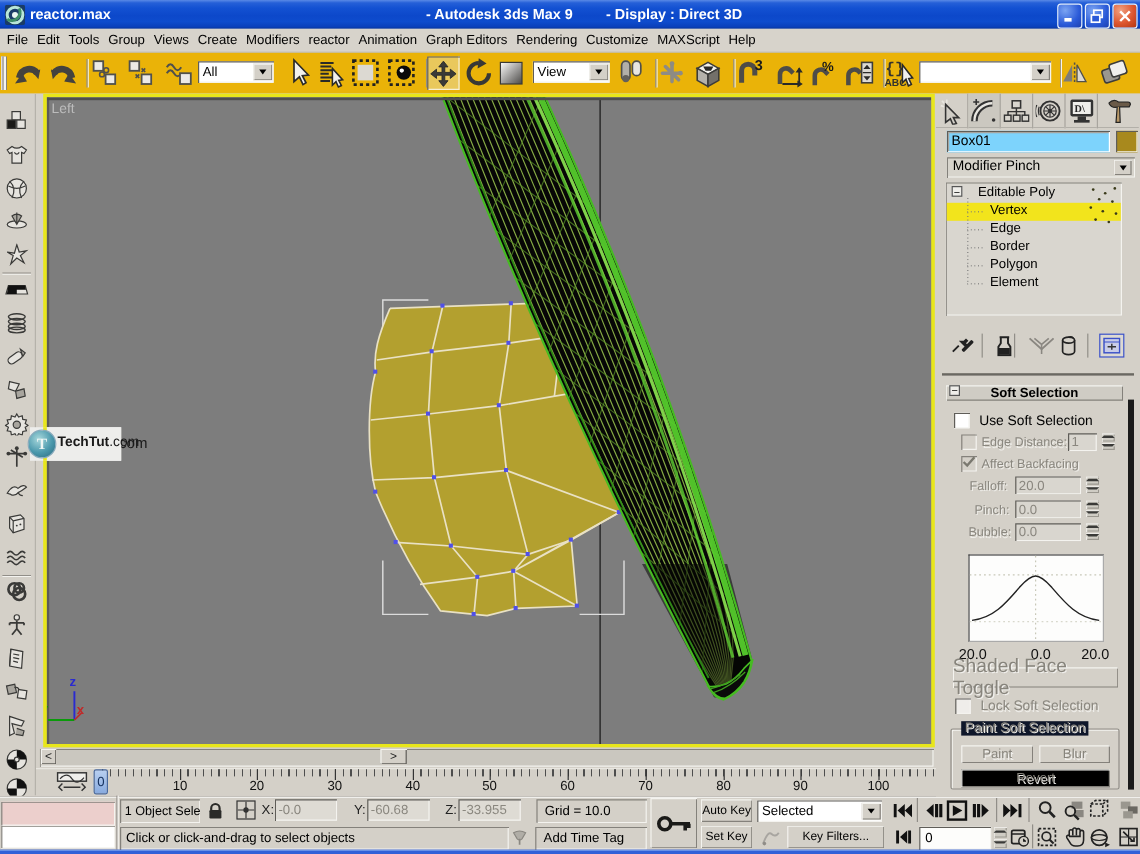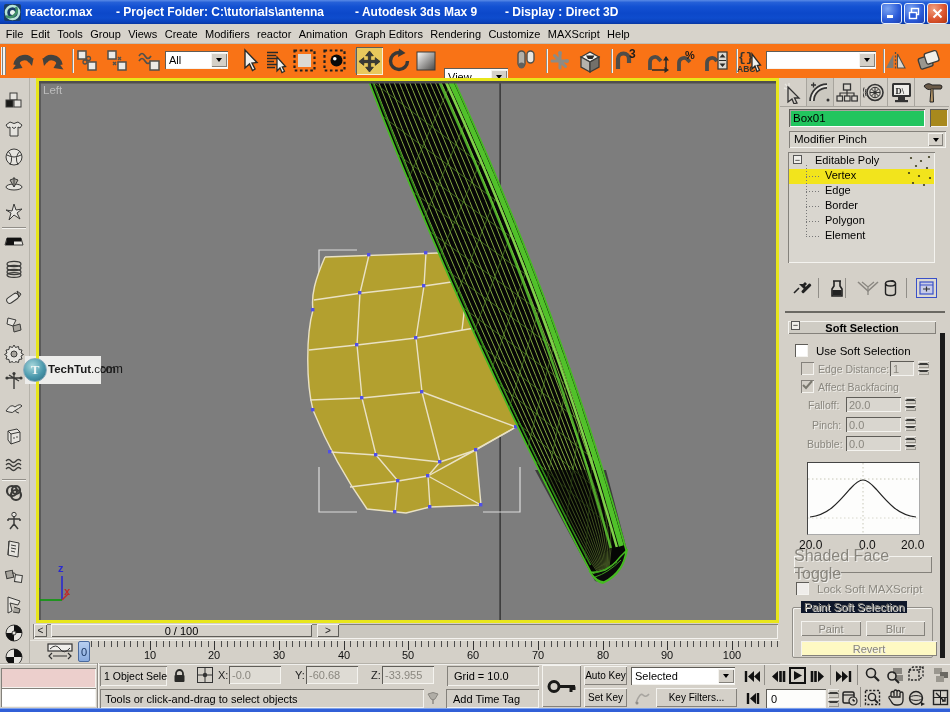--- a/index.html
+++ b/index.html
@@ -12,21 +12,21 @@
 #titlebar{left:0;top:0;width:950px;height:24px;background:linear-gradient(180deg,#5a8ae6 0%,#2560d8 10%,#1351d2 28%,#0c48ca 55%,#0e4ccd 75%,#0a41bc 92%,#07369e 100%);color:#fff;font-size:12px;font-weight:bold;display:flex;align-items:center}
 .tseg{white-space:pre}
 #winbtns{position:absolute;right:2px;top:3px;display:flex;gap:2px}
 .wbtn{width:21px;height:21px;border-radius:3px;border:1px solid #e8f0fc;display:flex;align-items:center;justify-content:center;color:#fff;font-size:11px;font-weight:bold}
 .wblue{background:radial-gradient(circle at 30% 25%,#7ba4f2,#2a5ad8 60%,#1c3fb0)}
 .wred{background:radial-gradient(circle at 30% 25%,#f0a080,#dd5630 55%,#b03510)}
 
 #menubar{left:0;top:24px;width:950px;height:20px;background:#d7d3cb;display:flex;align-items:center;font-size:11px;color:#000;border-bottom:1px solid #c0bdb5}
 .mitem{padding:0 3.7px}
 
-#toolbar{left:0;top:44px;width:950px;height:34px;background:#f97316;display:flex;align-items:center}
+#toolbar{left:0;top:44px;width:950px;height:34px;background:#eab308;display:flex;align-items:center}
 .tsep{width:2px;height:24px;margin:0 3px;box-shadow:inset 1px 0 0 #918e88, inset -1px 0 0 #f4f3ef;flex:0 0 auto}
 .combo{height:18px;background:#fff;box-shadow:inset 1px 1px 0 #5f5d58, inset -1px -1px 0 #f4f3ef;font-size:11px;display:flex;align-items:center;flex:0 0 auto}
 .combo span{padding-left:4px;flex:1}
 .cbtn{width:16px;height:14px;margin-right:1px;background:#d4d0c8;box-shadow:inset 1px 1px 0 #f4f3ef, inset -1px -1px 0 #84817b;display:flex;align-items:center;justify-content:center}
 .arr{width:0;height:0;border-left:3.5px solid transparent;border-right:3.5px solid transparent;border-top:4px solid #000}
 
 #leftbar{left:0;top:78px;width:30px;height:585px;background:#d4d0c8;box-shadow:inset -1px 0 0 #b5b2aa}
 .lico{position:absolute;left:3px;width:22px;height:22px;display:flex;align-items:center;justify-content:center}
 .lsep{position:absolute;left:2px;width:24px;height:2px;box-shadow:inset 0 1px 0 #918e88, inset 0 -1px 0 #f4f3ef}
 
@@ -66,21 +66,20 @@
 <div id="win">
 
 <div class="abs" id="titlebar">
 <svg width="17" height="17" style="margin:0 3px 0 4px" viewBox="0 0 17 17">
         <rect x="0" y="0" width="17" height="17" rx="2" fill="#1a3c66"></rect>
         <circle cx="8.5" cy="8.5" r="6.5" fill="none" stroke="#b8e6d8" stroke-width="2.5"></circle>
         <circle cx="8.5" cy="8.5" r="2.5" fill="#e8f6f0"></circle>
         <path d="M2,12 A7,7 0 0 0 12 3" fill="none" stroke="#3f8f68" stroke-width="2.5"></path>
       </svg>
 <span class="tseg" style="margin-left:1px">reactor.max</span>
-<span class="tseg" style="position:absolute;left:116px">- Project Folder: C:\tutorials\antenna</span>
 <span class="tseg" style="position:absolute;left:355px">- Autodesk 3ds Max 9</span>
 <span class="tseg" style="position:absolute;left:505px">- Display : Direct 3D</span>
 <div id="winbtns">
 <div class="wbtn wblue">
           <svg width="13" height="13" viewBox="0 0 13 13">
             <rect x="2" y="8" width="6" height="3" fill="#fff"></rect>
           </svg>
         </div>
 <div class="wbtn wblue">
           <svg width="13" height="13" viewBox="0 0 13 13">
@@ -178,21 +177,21 @@
         </svg></div>
 <div class="abs" style="left:415px;top:6px"><svg width="22" height="22" viewBox="0 0 22 22">
           <defs>
             <linearGradient id="sg" x1="0" y1="0" x2="1" y2="1">
               <stop offset="0" stop-color="#fdfdfc"></stop>
               <stop offset="1" stop-color="#4a4846"></stop>
             </linearGradient>
           </defs>
           <rect x="2" y="2" width="18" height="18" fill="url(#sg)" stroke="#3a3a38" stroke-width="1"></rect>
         </svg></div>
-<div class="abs combo" style="left:444px;top:24px;width:64px">
+<div class="abs combo" style="left:444px;top:7px;width:64px">
         <span>View</span>
         <div class="cbtn">
           <div class="arr"></div>
         </div>
       </div>
 <div class="abs" style="left:514px;top:5px"><svg width="24" height="24" viewBox="0 0 24 24">
           <rect x="4" y="2" width="7" height="16" rx="3.5" fill="#b2afa8" stroke="#50504c" stroke-width="1.4"></rect>
           <rect x="13" y="2" width="7" height="12" rx="3.5" fill="#e8e6e1" stroke="#50504c" stroke-width="1.4"></rect>
           <circle cx="7.5" cy="16.5" r="3" fill="#62605c"></circle>
         </svg></div>
@@ -529,21 +528,20 @@
 </div>
 
 <div class="abs" style="left:25px;top:356px;width:76px;height:28px;background:#ededeb"></div>
 <div class="abs" style="left:36px;top:356px;width:3px;height:28px;background:#e8e61b"></div>
 <div class="abs" style="left:23px;top:358px;width:24px;height:24px;border-radius:50%;background:radial-gradient(circle at 38% 32%,#a8d8dc,#4a98ac 55%,#28687e);border:1px solid #88aabc;display:flex;align-items:center;justify-content:center;color:#eef6f4;font-weight:bold;font-size:13px;font-family:'Liberation Serif',serif">T</div>
 <div class="abs" style="left:48px;top:363px;font-size:11.5px;color:#1a1a1a"><b>TechTut</b>.com</div>
 
 <div class="abs" id="tslider">
 <div id="truns"></div>
 <div class="tsa" style="left:4px;width:13px">&lt;</div>
-<div id="tsbtn">0 / 100</div>
 <div class="tsa" style="left:287px">&gt;</div>
 </div>
 
 <div class="abs" id="ruler">
 <div id="rticks"></div>
 <div class="rtickM" style="left:55px"></div>
       <div class="rtickM" style="left:120px"></div>
       <div class="rtickM" style="left:184px"></div>
       <div class="rtickM" style="left:249px"></div>
       <div class="rtickM" style="left:314px"></div>
@@ -589,21 +587,21 @@
         </svg>
       </div>
 <div class="abs" style="left:218px;top:6px;font-size:11px;color:#222">X:</div>
 <div class="abs fld" style="left:229px;top:3px;width:52px;height:18px">-0.0</div>
 <div class="abs" style="left:295px;top:6px;font-size:11px;color:#222">Y:</div>
 <div class="abs fld" style="left:306px;top:3px;width:52px;height:18px">-60.68</div>
 <div class="abs" style="left:371px;top:6px;font-size:11px;color:#222">Z:</div>
 <div class="abs fld" style="left:382px;top:3px;width:52px;height:18px">-33.955</div>
 <div class="abs sunken" style="left:447px;top:3px;width:92px;height:20px;font-size:11px;display:flex;align-items:center;padding-left:7px">Grid = 10.0</div>
 
-<div class="abs" style="left:100px;top:26px;width:324px;height:19px;box-shadow:inset 1px 1px 0 #84817b, inset -1px -1px 0 #f4f3ef;font-size:11px;display:flex;align-items:center;padding-left:5px">Tools or click-and-drag to select objects</div>
+<div class="abs" style="left:100px;top:26px;width:324px;height:19px;box-shadow:inset 1px 1px 0 #84817b, inset -1px -1px 0 #f4f3ef;font-size:11px;display:flex;align-items:center;padding-left:5px">Click or click-and-drag to select objects</div>
 <div class="abs" style="left:426px;top:28px"><svg width="14" height="14" viewBox="0 0 14 14">
           <path d="M2,3 Q7,0 12,3 L9,8 Q7,10 5,8 Z" fill="#b0ada6" stroke="#8a8781" stroke-width="1"></path>
           <path d="M7,8 V13" stroke="#8a8781" stroke-width="1.4"></path>
         </svg></div>
 <div class="abs sunken" style="left:446px;top:26px;width:93px;height:19px;font-size:11px;display:flex;align-items:center;padding-left:7px">Add Time Tag</div>
 
 <div class="abs btn" style="left:542px;top:2px;width:39px;height:42px">
         <svg width="30" height="17" viewBox="0 0 30 17">
           <circle cx="7" cy="8.5" r="5" fill="none" stroke="#1a1a18" stroke-width="3"></circle>
           <path d="M12,8.5 H28 M24,8.5 V14 M27,8.5 V12" stroke="#1a1a18" stroke-width="3"></path>
@@ -753,21 +751,21 @@
           <rect x="5" y="19" width="13" height="2.2" fill="#333"></rect>
         </svg>
       </div>
 <div class="tab" style="left:135px;width:34px;border-right:none">
         <svg width="23" height="23" viewBox="0 0 23 23">
           <path d="M3,5 q4,-4 8,-1 l8,0 q2,0 2,2 l-1,2 l-9,0 q-5,2 -8,-3" fill="#6a5a48" stroke="#222" stroke-width="1"></path>
           <path d="M10,8 l-1,13 l3.5,0 l-0.5,-13" fill="#b89868" stroke="#222" stroke-width="1"></path>
         </svg>
       </div>
 
-<div class="abs sunken2" style="left:9px;top:31px;width:136px;height:18px;font-size:11.5px;display:flex;align-items:center;padding-left:4px;background:#22c55e">Box01</div>
+<div class="abs sunken2" style="left:9px;top:31px;width:136px;height:18px;font-size:11.5px;display:flex;align-items:center;padding-left:4px;background:#7dd3fc">Box01</div>
 <div class="abs" style="left:150px;top:31px;width:18px;height:18px;background:#a8891d;box-shadow:inset 1px 1px 0 #5f5d58, inset -1px -1px 0 #f4f3ef"></div>
 
 <div class="abs sunken" style="left:9px;top:53px;width:157px;height:17px;font-size:11.5px;background:#d7d4cc">
         <span style="position:absolute;left:5px;top:2px">Modifier Pinch</span>
         <div class="cbtn" style="position:absolute;right:2px;top:2px;width:15px;height:13px">
           <div class="arr"></div>
         </div>
       </div>
 
 <div class="abs sunken" style="left:8px;top:74px;width:147px;height:111px;background:#d9d6cf;overflow:hidden;font-size:11px">
@@ -893,22 +891,22 @@
           <path d="M0,55 H110" stroke="#d8d8cc" stroke-width="1" stroke-dasharray="1.5 2.5"></path>
           <path d="M2,54 C20,52 30,40 42,26 Q50,17 55,17 Q60,17 68,26 C80,40 90,52 108,54" fill="none" stroke="#222" stroke-width="1.2"></path>
         </svg>
 </div>
 <div class="abs" style="left:19px;top:460px;font-size:12px;color:#111">20.0</div>
 <div class="abs" style="left:79px;top:460px;font-size:12px;color:#111">0.0</div>
 <div class="abs" style="left:121px;top:460px;font-size:12px;color:#111">20.0</div>
 
 <div class="abs rollbtn gtxt" style="left:14px;top:478px;width:138px;height:17px;background:#d4d0c8;font-size:16px">Shaded Face Toggle</div>
 <div class="cb" style="left:16px;top:504px;background:#efedea"></div>
-<div class="glabel" style="left:37px;top:505px;font-size:11.5px">Lock Soft MAXScript</div>
+<div class="glabel" style="left:37px;top:505px;font-size:11.5px">Lock Soft Selection</div>
 
 <div class="abs" style="left:12px;top:529px;width:141px;height:51px;border:1px solid #918e88;border-radius:2px;box-shadow:1px 1px 0 #f4f3ef inset"></div>
 <div class="glabel" style="left:21px;top:523px;background:#0f172a;padding:0 3px;font-size:11.5px">Paint Soft Selection</div>
 <div class="abs rollbtn gtxt" style="left:21px;top:543px;width:60px;height:15px;background:#d4d0c8">Paint</div>
 <div class="abs rollbtn gtxt" style="left:86px;top:543px;width:59px;height:15px;background:#d4d0c8">Blur</div>
-<div class="abs rollbtn gtxt" style="left:21px;top:563px;width:136px;height:15px;background:#fef9c3">Revert</div>
+<div class="abs rollbtn gtxt" style="left:21px;top:563px;width:124px;height:15px;background:#000000">Revert</div>
 
 <div class="abs" style="left:160px;top:255px;width:5px;height:325px;background:#1a1a1a"></div>
 </div>
 </div>
 </body></html>

